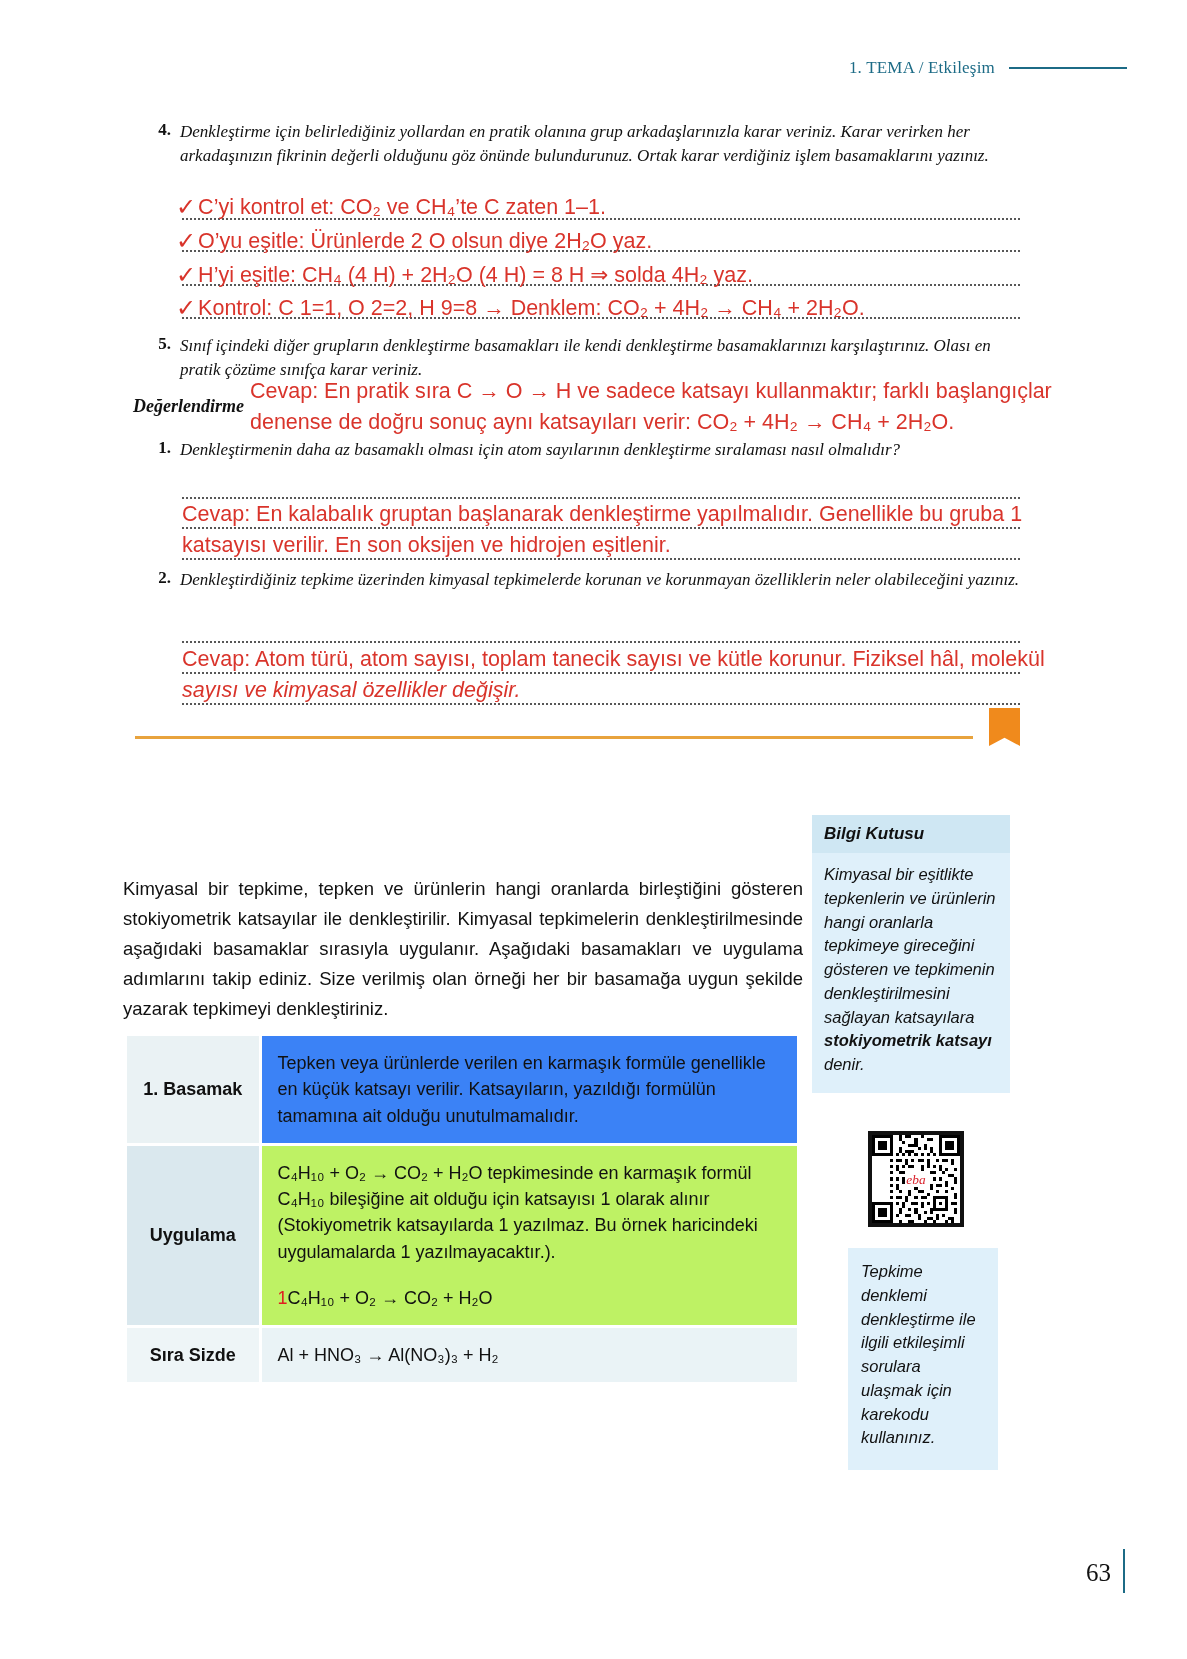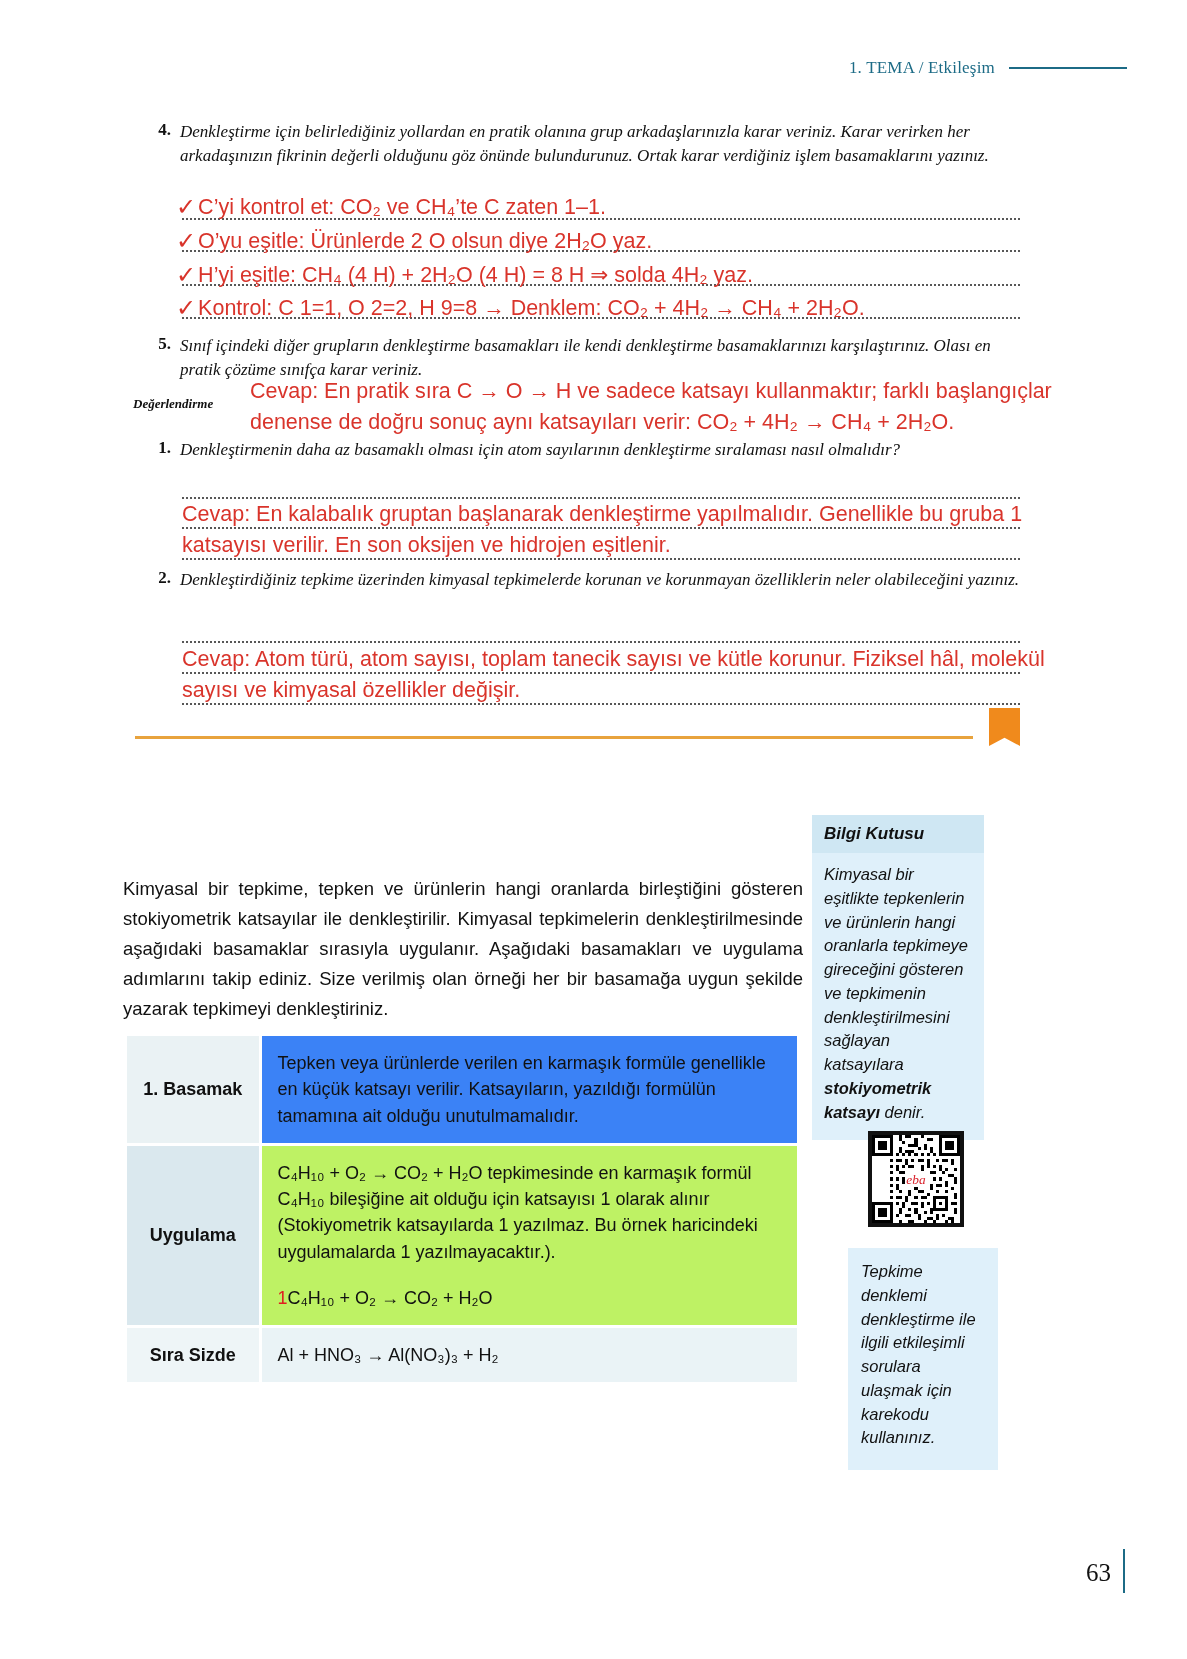--- a/index.html
+++ b/index.html
@@ -51,21 +51,21 @@
   }
   .dotline{
     position:absolute;
     border-bottom:2px dotted #3a3a3a;
     opacity:.85;
   }
 
   .label-deg{
     position:absolute;
     font-family:"Liberation Serif", serif;
-    font-style:italic; font-weight:bold; font-size:13px; color:#111;
+    font-style:italic; font-weight:bold; font-size:18px; color:#111;
   }
 
   
   .orange-rule{
     position:absolute; left:135px; top:736px; width:838px; height:3px;
     background:#e8a33d;
   }
   .orange-flag{
     position:absolute; left:989px; top:708px; width:31px; height:38px;
     background:#f08a1c;
@@ -101,21 +101,21 @@
   .steps tr.r1 .cel{ background:#3b82f6; }
   .steps tr.r2 .lab{ background:#dae8ee; }
   .steps tr.r2 .cel{ background:#bef264; }
   .steps tr.r3 .lab{ background:#eef5f7; }
   .steps tr.r3 .cel{ background:#eaf3f6; }
   .eqline{ margin-top:20px; }
   .red1{ color:#e02020; }
 
   
   .bilgi{
-    position:absolute; left:812px; top:815px; width:172px;
+    position:absolute; left:812px; top:815px; width:198px;
   }
   .bilgi .head{
     background:#cfe7f3; padding:9px 11px 9px 12px;
     font-style:italic; font-weight:bold; font-size:17px; color:#111;
   }
   .bilgi .body{
     background:#dff0fa; padding:10px 12px 16px 12px;
     font-style:italic; font-size:16.5px; color:#111; line-height:1.44;
   }
   .bilgi .body b{ font-weight:bold; }
@@ -204,21 +204,21 @@
 <div class="q-block" style="left:152px; top:568px; width:880px;">
   <div class="q-num">2.</div>
   <div class="q-text">Denkleştirdiğiniz tepkime üzerinden kimyasal tepkimelerde korunan ve korunmayan özelliklerin neler olabileceğini yazınız.</div>
 </div>
 
 <div class="dotline" style="left:182px; top:641px; width:838px;"></div>
 <div class="dotline" style="left:182px; top:672px; width:838px;"></div>
 <div class="dotline" style="left:182px; top:703px; width:838px;"></div>
 
 <div class="ans" style="position:absolute; left:182px; top:647px;">Cevap: Atom türü, atom sayısı, toplam tanecik sayısı ve kütle korunur. Fiziksel hâl, molekül</div>
-<div class="ans" style="position:absolute; left:182px; top:678px;">sayısı ve kimyasal özellikler değişir.</div>
+<div class="ans" style="position:absolute; left:182px; top:678px;font-style:italic;">sayısı ve kimyasal özellikler değişir.</div>
 
 <div class="orange-rule"></div>
 <div class="orange-flag"></div>
 
 <div class="body-par">Kimyasal bir tepkime, tepken ve ürünlerin hangi oranlarda birleştiğini gösteren stokiyometrik katsayılar ile denkleştirilir. Kimyasal tepkimelerin denkleştirilmesinde aşağıdaki basamaklar sırasıyla uygulanır. Aşağıdaki basamakları ve uygulama adımlarını takip ediniz. Size verilmiş olan örneği her bir basamağa uygun şekilde yazarak tepkimeyi denkleştiriniz.</div>
 
 <table class="steps">
   <tbody>
     <tr class="r1">
       <td class="lab">1. Basamak</td>

